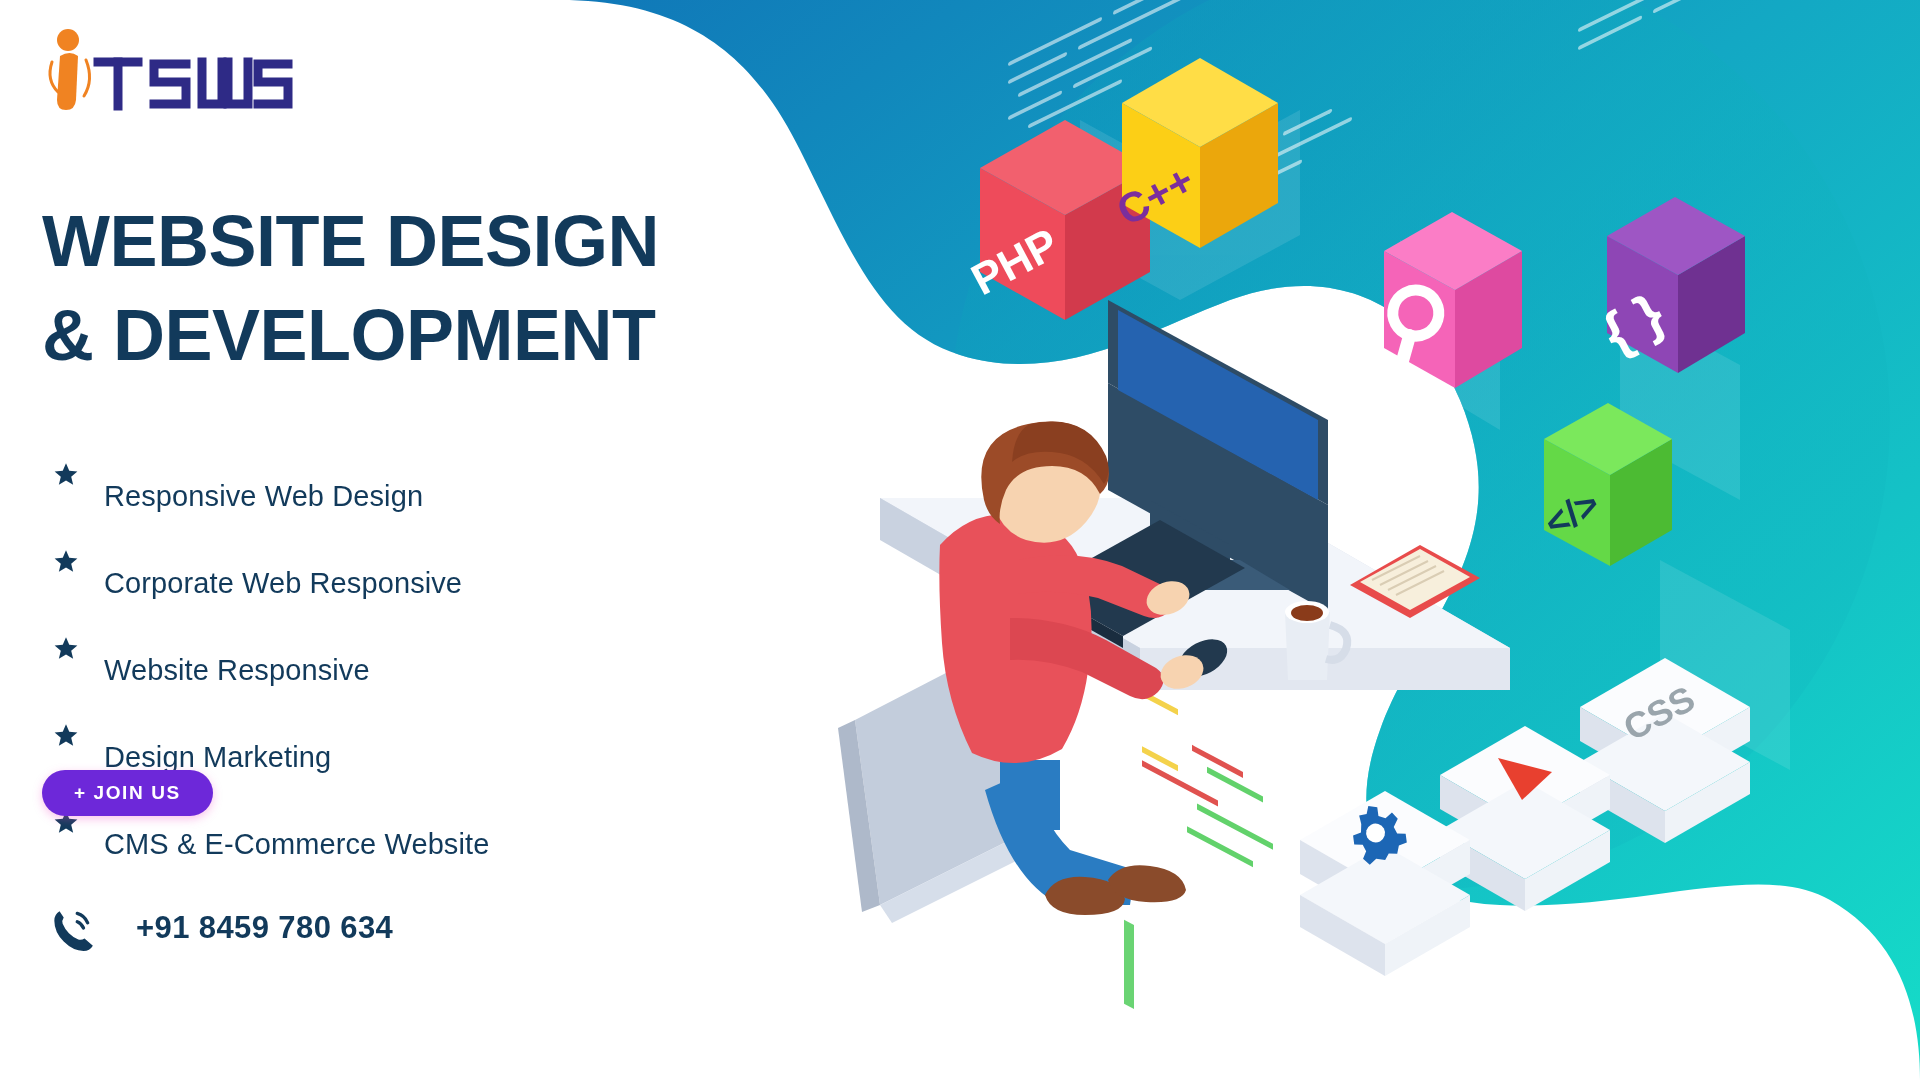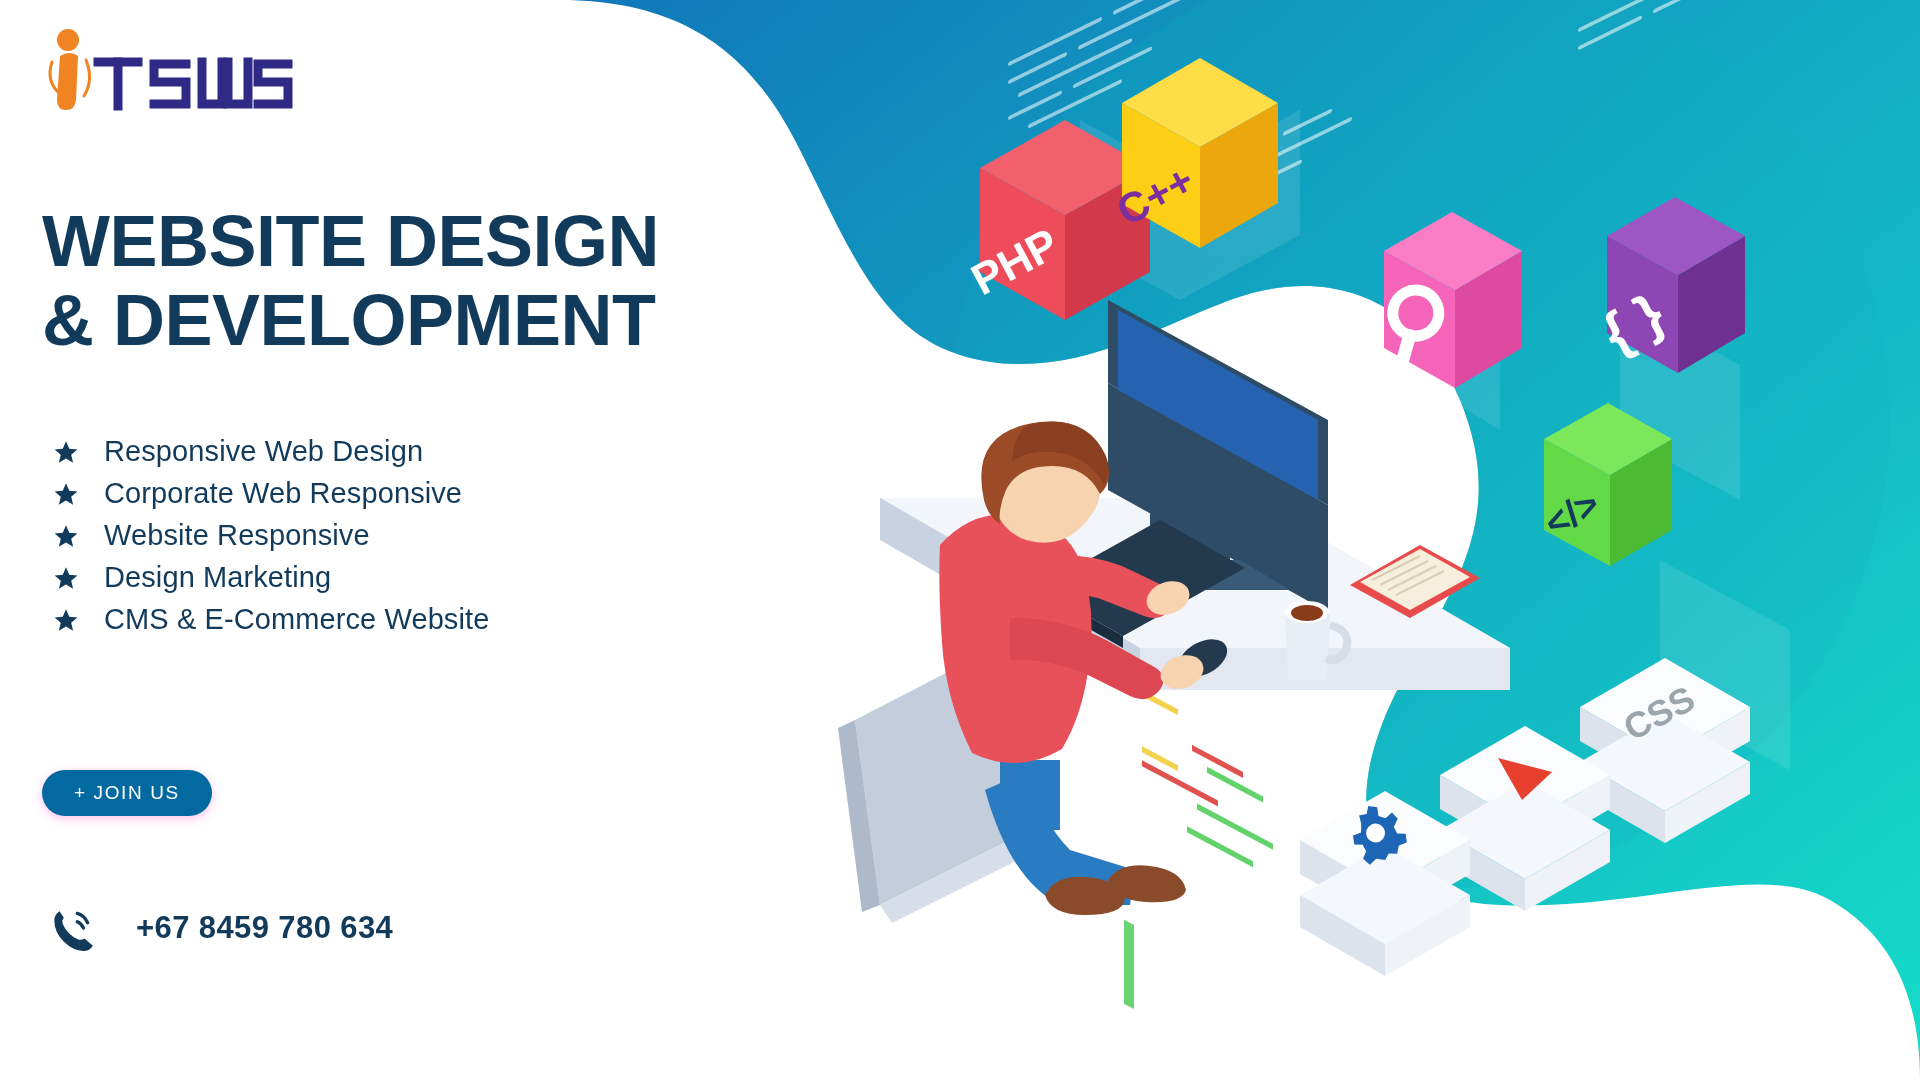--- a/index.html
+++ b/index.html
@@ -20,41 +20,42 @@
   }
 
   .logo { position:absolute; left:0px; top:26px; width:280px; height:90px; }
 
   .headline {
     position:absolute; left:0px; top:205px; width:800px;
     color:#123a5b;
     font-size:72px; font-weight:bold; line-height:1.0;
     letter-spacing:-0.5px;
   }
-  .headline .l2 { display:block; margin-top:7px; }
+  .headline .l2 { display:block; margin-top:22px; }
 
   .feature-list { position:absolute; left:8px; top:435px; width:760px; }
   .feature-item {
     display:flex; align-items:center; margin-bottom:9px;
   }
   .star {
     width:32px; height:32px; flex:0 0 32px; margin-right:22px;
     display:flex; align-items:center; justify-content:center;
   }
   .feature-label {
     color:#123a5b; font-size:29px; font-weight:normal; letter-spacing:0.1px;
     white-space:nowrap;
+    margin-top:45px;
   }
 
   .join-btn {
     position:absolute; left:0px; top:770px;
-    background:#0369a1; color:#ffffff;
+    background:#6d28d9; color:#ffffff;
     border:none; border-radius:999px;
     padding:0 32px; height:46px; line-height:46px;
-    font-size:19px; font-weight:normal; letter-spacing:1.6px;
+    font-size:19px; font-weight:bold; letter-spacing:1.6px;
     cursor:pointer; box-shadow:0 3px 10px rgba(242,84,199,0.35);
   }
 
   .contacts { position:absolute; left:0px; top:890px; width:700px; }
   .contact-row { display:flex; align-items:center; height:76px; }
   .contact-icon {
     width:58px; height:58px; flex:0 0 58px; margin-right:36px;
     display:flex; align-items:center; justify-content:center;
   }
   .contact-text {
@@ -407,18 +408,18 @@
 
     <div class="contacts">
       <div class="contact-row">
         <span class="contact-icon">
           <svg viewBox="0 0 48 48" width="50" height="50">
             <path d="M13 8 q-5 3 -5 9 q0 11 9 20 q9 9 19 9 q6 0 9 -5 l-8 -7 q-3 2 -6 1 q-5 -2 -9 -6 q-4 -4 -6 -9 q-1 -3 1 -6 Z" fill="#123A5B"></path>
             <path d="M30 10 q7 2 10 9" fill="none" stroke="#123A5B" stroke-width="3.2" stroke-linecap="round"></path>
             <path d="M30 18 q4 1.5 6 6" fill="none" stroke="#123A5B" stroke-width="3.2" stroke-linecap="round"></path>
           </svg>
         </span>
-        <span class="contact-text">+67 8459 780 634</span>
+        <span class="contact-text">+91 8459 780 634</span>
       </div>
     </div>
 
   </div>
 </div>
 
 </body></html>

